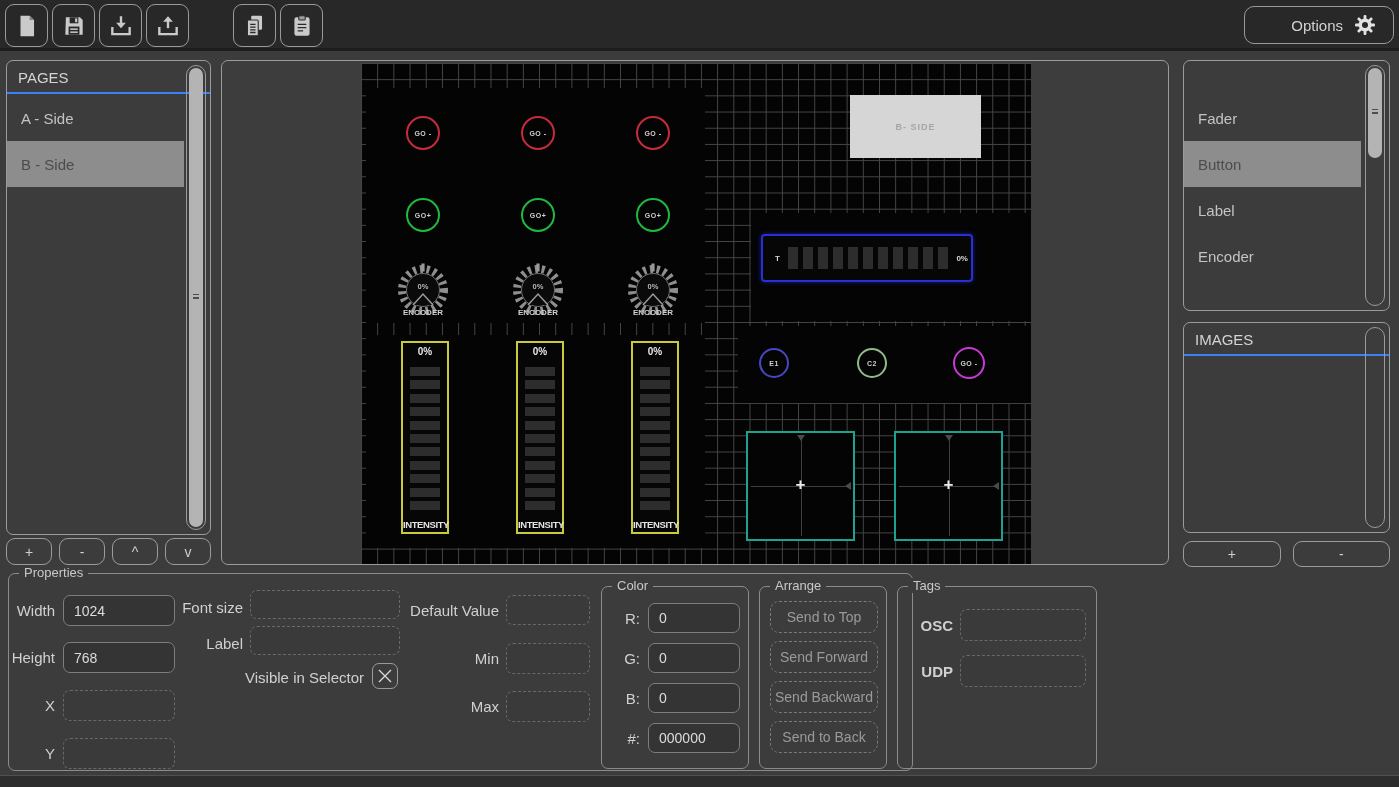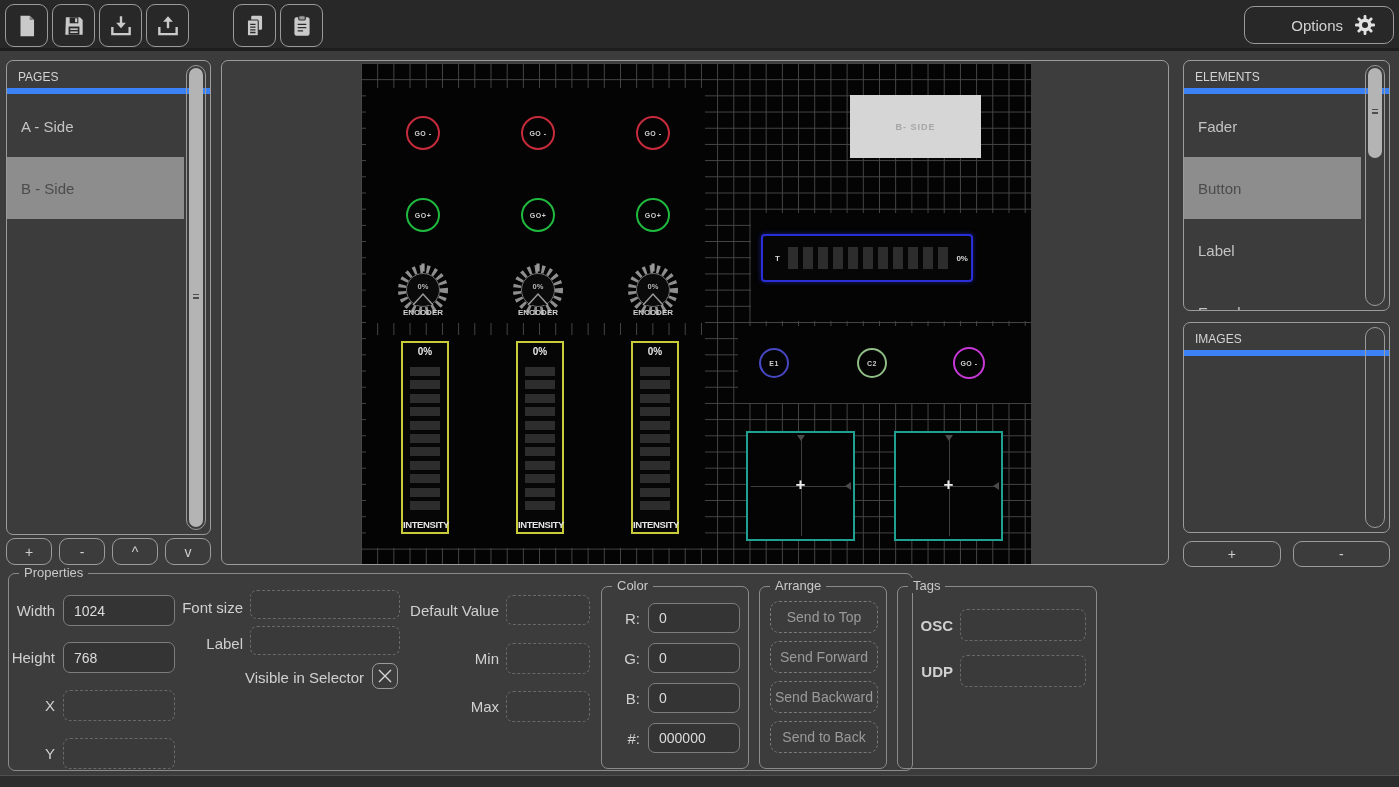--- a/index.html
+++ b/index.html
@@ -9,22 +9,22 @@
   
   .toolbar { position:absolute; left:0; top:0; width:1399px; height:51px; background:#282828; border-bottom:3px solid #1e1e1e; }
   .tbtn { position:absolute; top:4px; width:43px; height:43px; border:1.5px solid #9a9a9a; border-radius:9px; display:flex; align-items:center; justify-content:center; }
   .tbtn svg { width:26px; height:26px; }
   .options-btn { position:absolute; right:5px; top:6px; width:150px; height:38px; border:1.5px solid #9a9a9a; border-radius:10px; display:flex; align-items:center; justify-content:flex-end; gap:10px; padding:0 16px; }
   .options-btn span { font-size:15px; color:#d2d2d2; }
   .options-btn svg { width:24px; height:24px; }
 
   
   .panel { position:absolute; border:1px solid #9b9b9b; border-radius:7px; }
-  .panel-header { height:33px; line-height:33px; padding:0 11px; font-size:12px; color:#d4d4d4; border-bottom:6px solid #3b82f6; }
-  .list-item { height:62px; display:flex; align-items:center; padding:0 14px; font-size:15px; color:#c3c3c3; }
+  .panel-header { height:33px; line-height:33px; padding:0 11px; font-size:15px; color:#d4d4d4; border-bottom:2px solid #3b82f6; }
+  .list-item { height:46px; display:flex; align-items:center; padding:0 14px; font-size:15px; color:#c3c3c3; }
   .list-item.selected { background:#8d8d8d; color:#4c4c4c; }
   .scrolltrack { position:absolute; top:4px; bottom:4px; width:20px; border:1px solid #9b9b9b; border-radius:10px; }
   .scrollthumb { position:absolute; left:2px; right:2px; background:#b4b4b4; border-radius:8px; }
   .grip { position:absolute; left:4px; right:4px; top:50%; height:7px; margin-top:-4px;
           background:repeating-linear-gradient(to bottom,#4e4e4e 0 1.5px,transparent 1.5px 3.5px); }
   .sm-btn { border:1.5px solid #9b9b9b; border-radius:9px; color:#cfcfcf; font-size:14px; display:flex; align-items:center; justify-content:center; }
 
   
   .canvas-wrap { position:absolute; left:221px; top:60px; width:948px; height:505px; border:1px solid #9b9b9b; border-radius:7px; background:#3d3d3d; overflow:hidden; }
   .page-canvas { position:absolute; left:139px; top:2px; width:670px; height:501px; background-color:#040404;
@@ -299,21 +299,20 @@
         <div class="xline"></div>
         <div class="yline"></div>
         <div class="xcursor">+</div>
         <div class="arr-top"></div>
         <div class="arr-right"></div>
       </div>
     </div>
 </div>
 
 <div class="panel" style="left:1183px; top:60px; width:207px; height:251px; overflow:hidden;">
-  <div class="panel-header">ELEMENTS</div>
   <div id="elements-list" style="position:absolute; top:34px; left:0; right:28px; bottom:0; overflow:hidden;">
       <div class="list-item">Fader</div>
       <div class="list-item selected">Button</div>
       <div class="list-item">Label</div>
       <div class="list-item">Encoder</div>
     </div>
   <div class="scrolltrack" style="right:4px;">
     <div class="scrollthumb" style="top:2px; height:90px;">
       <div class="grip"></div>
     </div>

